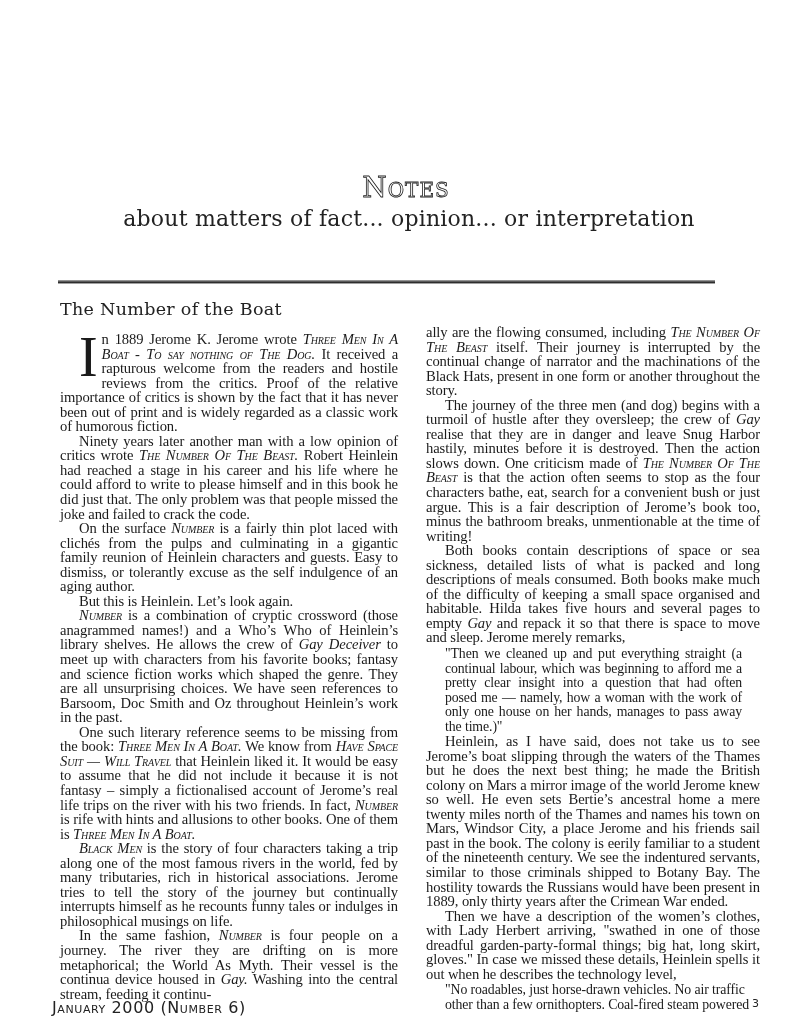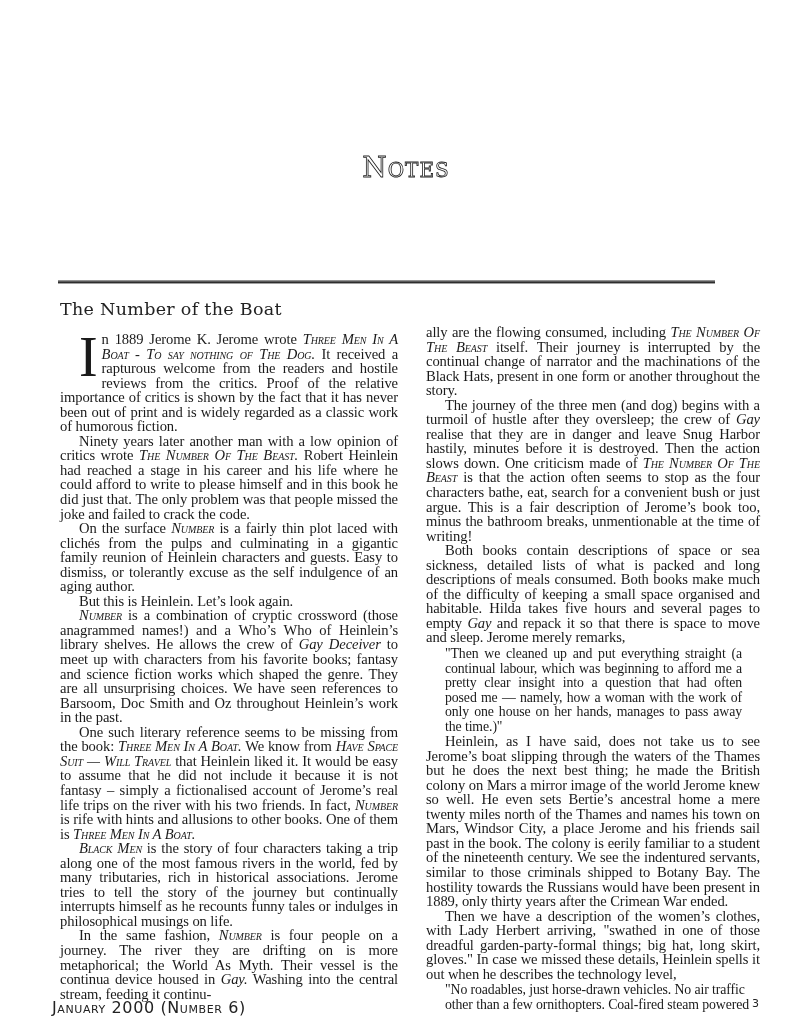--- a/index.html
+++ b/index.html
@@ -1,21 +1,21 @@
 <!DOCTYPE html>
 <html><head>
 <meta charset="utf-8">
 <style>
   html, body { margin: 0; padding: 0; }
   body {
     width: 800px; height: 1027px; background: #ffffff; position: relative;
     overflow: hidden; color: #1a1a1a;
     font-family: "Liberation Serif", "DejaVu Serif", serif;
   }
-  .header { position: absolute; left: 0; top: 152px; width: 800px; text-align: center; }
+  .header { position: absolute; left: 0; top: 172px; width: 800px; text-align: center; }
   .section-title {
     font-family: "DejaVu Serif", serif; font-size: 28px; letter-spacing: 1px;
     font-variant: small-caps; color: #fff; line-height: 32px;
     -webkit-text-stroke: 0.8px #222; text-stroke: 0.8px #222;
     margin-left: 12px;
   }
   .subtitle {
     font-family: "DejaVu Serif", serif; font-size: 22px; line-height: 30px;
     color: #222; letter-spacing: 0.2px;
   }
@@ -55,20 +55,21 @@
   .footer-page {
     position: absolute; left: 752px; top: 997px; font-family: "DejaVu Sans", sans-serif;
     font-size: 11px; color: #222;
   }
 </style>
 </head>
 <body>
 
 <div class="header">
   <div class="section-title">Notes</div>
+  <div class="subtitle l2">about matters of fact... opinion... or interpretation</div>
 </div>
 
 <div class="rule"></div>
 
 <div class="col left">
   <div class="article-title">The Number of the Boat</div>
   <p class="noindent"><span class="dropcap">I</span><span>n 1889 Jerome K. Jerome wrote </span><span class="sc">Three Men In A Boat - To say nothing of The Dog.</span><span> It received a rapturous welcome from the readers and hostile reviews from the critics. Proof of the relative importance of critics is shown by the fact that it has never been out of print and is widely regarded as a classic work of humorous fiction.</span></p>
   <p><span>Ninety years later another man with a low opinion of critics wrote </span><span class="sc">The Number Of The Beast.</span><span> Robert Heinlein had reached a stage in his career and his life where he could afford to write to please himself and in this book he did just that. The only problem was that people missed the joke and failed to crack the code.</span></p>
   <p><span>On the surface </span><span class="sc">Number</span><span> is a fairly thin plot laced with clichés from the pulps and culminating in a gigantic family reunion of Heinlein characters and guests. Easy to dismiss, or tolerantly excuse as the self indulgence of an aging author.</span></p>
   <p>But this is Heinlein. Let’s look again.</p>

